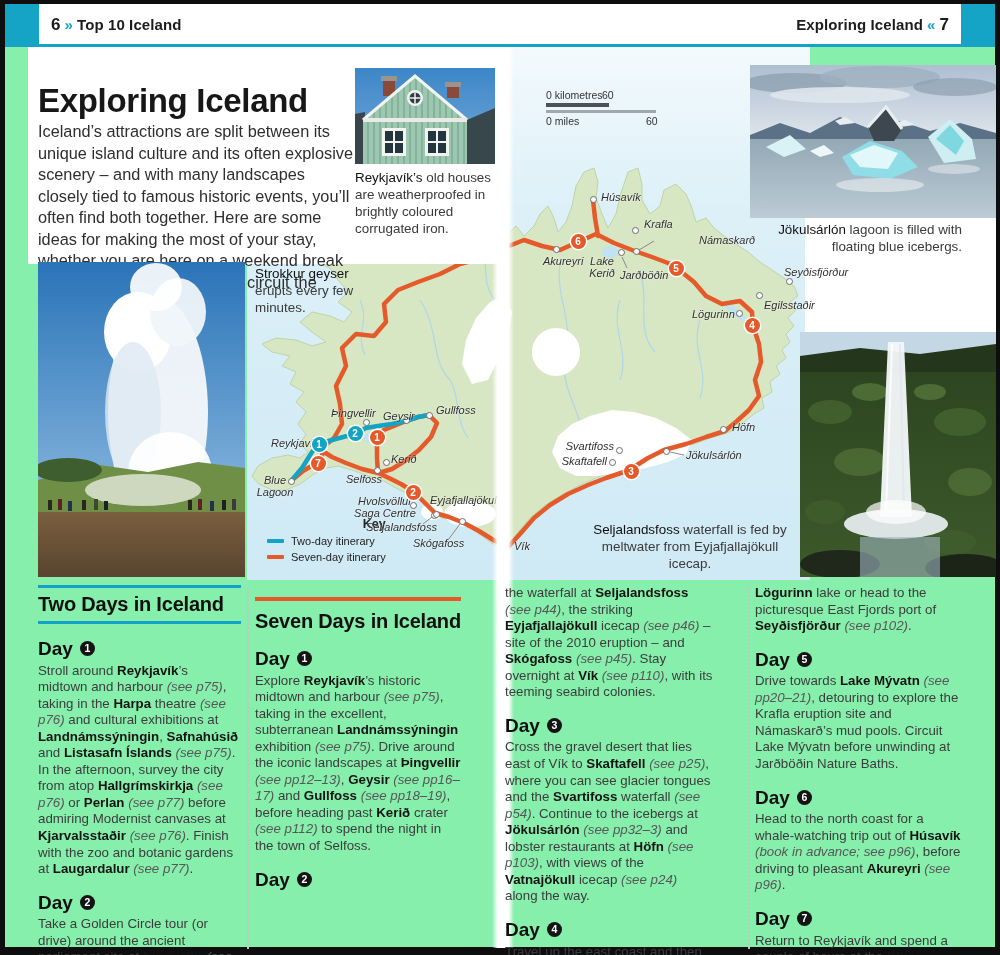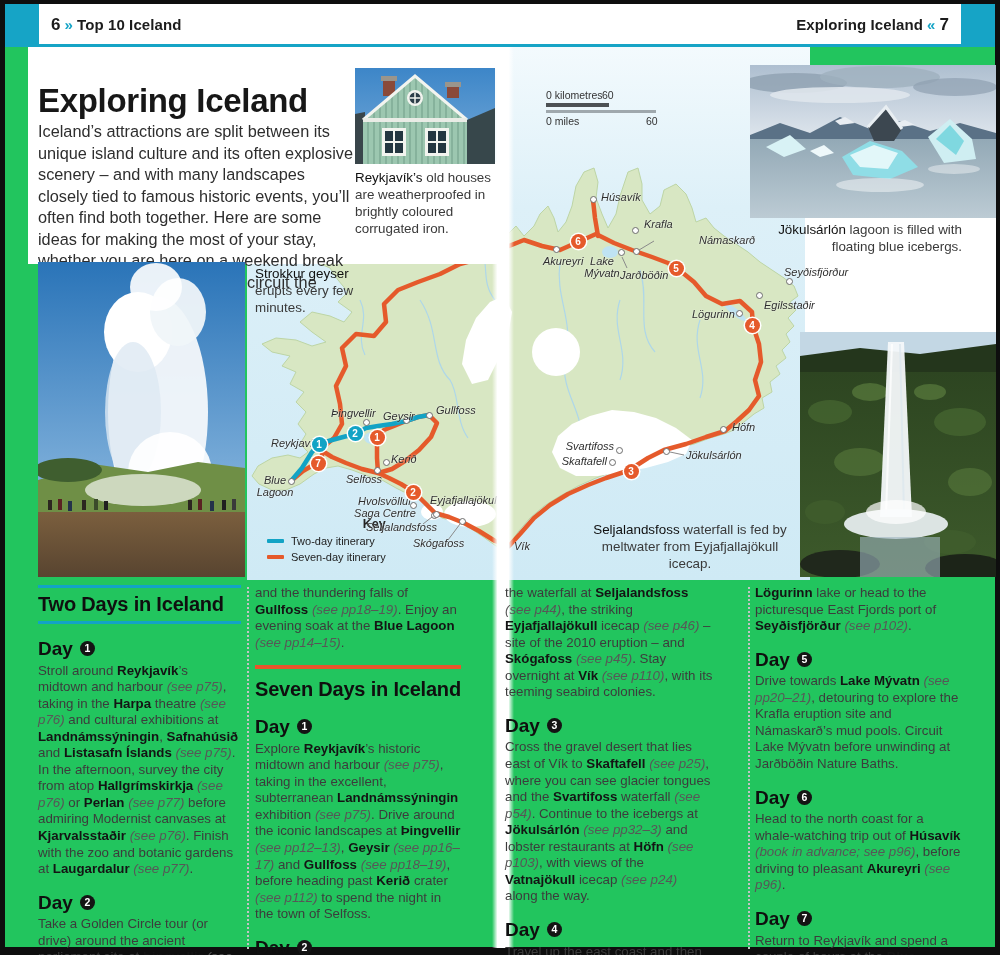--- a/index.html
+++ b/index.html
@@ -1,17 +1,17 @@
 <!DOCTYPE html>
 <html><head>
 <meta charset="utf-8">
 <style>
   html,body{margin:0;padding:0;background:#222;}
   .page{position:relative;width:1000px;height:955px;background:#0e0e0e;font-family:"Liberation Sans",sans-serif;overflow:hidden;}
-  .inner{position:absolute;left:5px;top:4px;right:5px;bottom:8px;background:#22c55e;}
+  .inner{position:absolute;left:5px;top:4px;right:5px;bottom:8px;background:#86efac;}
   
   .hdr{position:absolute;left:0;top:0;right:0;height:40px;background:#fff;}
   .hdr .sq{position:absolute;top:0;width:34px;height:40px;background:#16a4c6;}
   .hdr .sq.l{left:0}.hdr .sq.r{right:0}
   .crumb{position:absolute;top:11px;font-size:15px;color:#1c1c1c;font-weight:bold;letter-spacing:.1px;}
   .crumb .pg{font-size:17px;font-weight:bold;}
   .crumb .chev{color:#16a4c6;font-weight:bold;padding:0 4px;}
   .crumb.l{left:46px}.crumb.r{right:46px}
   .topRule{position:absolute;left:0;right:0;top:40px;height:3px;background:#16a4c6;}
   
@@ -157,21 +157,21 @@
     <div id="map-labels">
           <span class="tdot" style="left: 343px; top: 149px;"></span>
           <span class="town l" style="left: 354px; top: 144px;">Húsavík</span>
           <span class="tdot" style="left: 385px; top: 180px;"></span>
           <span class="town l" style="left: 397px; top: 171px;">Krafla</span>
           <span class="tdot" style="left: 386px; top: 201px;"></span>
           <span class="town l" style="left: 409px; top: 187px; margin-left: 43px;">Námaskarð</span>
           <span class="tdot" style="left: 306px; top: 199px;"></span>
           <span class="town l" style="left: 296px; top: 208px;">Akureyri</span>
           <span class="town c" style="left: 355px; top: 208px;">Lake
-Mývatn</span>
+Kerið</span>
           <span class="tdot" style="left: 371px; top: 202px;"></span>
           <span class="town l" style="left: 373px; top: 222px;">Jarðböðin</span>
           <span class="tdot" style="left: 489px; top: 263px;"></span>
           <span class="town l" style="left: 445px; top: 261px;">Lögurinn</span>
           <span class="tdot" style="left: 539px; top: 231px;"></span>
           <span class="town l" style="left: 537px; top: 219px;">Seyðisfjörður</span>
           <span class="tdot" style="left: 509px; top: 245px;"></span>
           <span class="town l" style="left: 517px; top: 252px;">Egilsstaðir</span>
           <span class="tdot" style="left: 473px; top: 379px;"></span>
           <span class="town l" style="left: 485px; top: 374px;">Höfn</span>
@@ -381,21 +381,20 @@
           <span class="num">1</span>
         </h3>
         <p><span>Stroll around </span><span class="b">Reykjavík</span><span>’s midtown and harbour </span><span class="i">(see p75)</span><span>, taking in the </span><span class="b">Harpa</span><span> theatre </span><span class="i">(see p76)</span><span> and cultural exhibitions at </span><span class="b">Landnámssýningin</span><span>, </span><span class="b">Safnahúsið</span><span> and </span><span class="b">Listasafn Íslands</span><span> </span><span class="i">(see p75)</span><span>. In the afternoon, survey the city from atop </span><span class="b">Hallgrímskirkja</span><span> </span><span class="i">(see p76)</span><span> or </span><span class="b">Perlan</span><span> </span><span class="i">(see p77)</span><span> before admiring Modernist canvases at </span><span class="b">Kjarvalsstaðir</span><span> </span><span class="i">(see p76)</span><span>. Finish with the zoo and botanic gardens at </span><span class="b">Laugardalur</span><span> </span><span class="i">(see p77)</span><span>.</span></p>
         <h3 class="day">
           <span>Day</span>
           <span class="num">2</span>
         </h3>
         <p><span>Take a Golden Circle tour (or drive) around the ancient parliament site at </span><span class="b">Þingvellir</span><span> </span><span class="i">(see pp12–13)</span></p>
       </div>
   <div class="col" style="left:250px;width:206px">
-        <p><span>and the thundering falls of </span><span class="b">Gullfoss</span><span> </span><span class="i">(see pp18–19)</span><span>. Enjoy an evening soak at the </span><span class="b">Blue Lagoon</span><span> </span><span class="i">(see pp14–15)</span><span>.</span></p>
         <div class="rule orange"></div>
         <h2>Seven Days in Iceland</h2>
         <h3 class="day">
           <span>Day</span>
           <span class="num">1</span>
         </h3>
         <p><span>Explore </span><span class="b">Reykjavík</span><span>’s historic midtown and harbour </span><span class="i">(see p75)</span><span>, taking in the excellent, subterranean </span><span class="b">Landnámssýningin</span><span> exhibition </span><span class="i">(see p75)</span><span>. Drive around the iconic landscapes at </span><span class="b">Þingvellir</span><span> </span><span class="i">(see pp12–13)</span><span>, </span><span class="b">Geysir</span><span> </span><span class="i">(see pp16–17)</span><span> and </span><span class="b">Gullfoss</span><span> </span><span class="i">(see pp18–19)</span><span>, before heading past </span><span class="b">Kerið</span><span> crater </span><span class="i">(see p112)</span><span> to spend the night in the town of Selfoss.</span></p>
         <h3 class="day">
           <span>Day</span>
           <span class="num">2</span>

